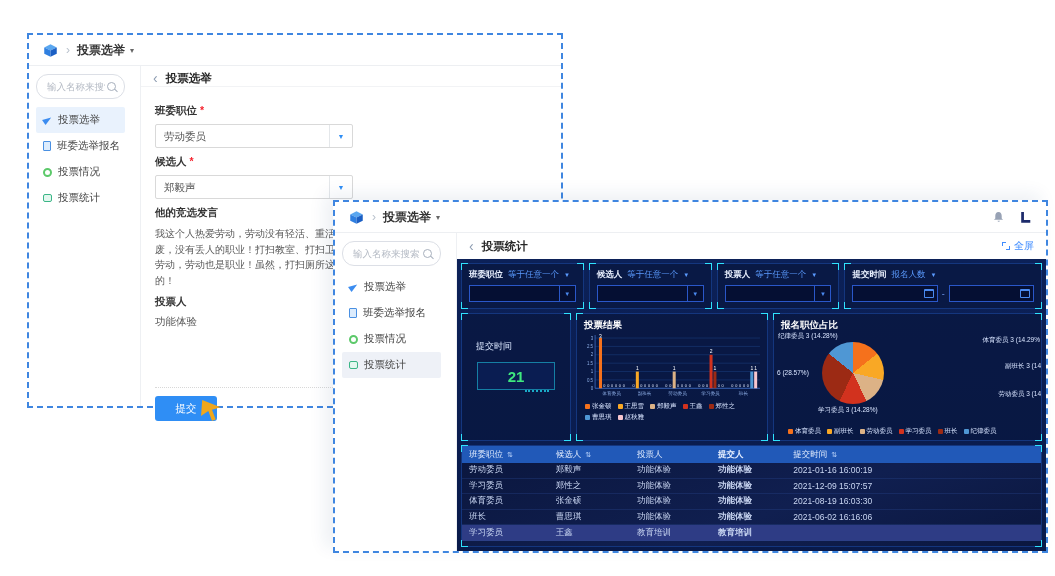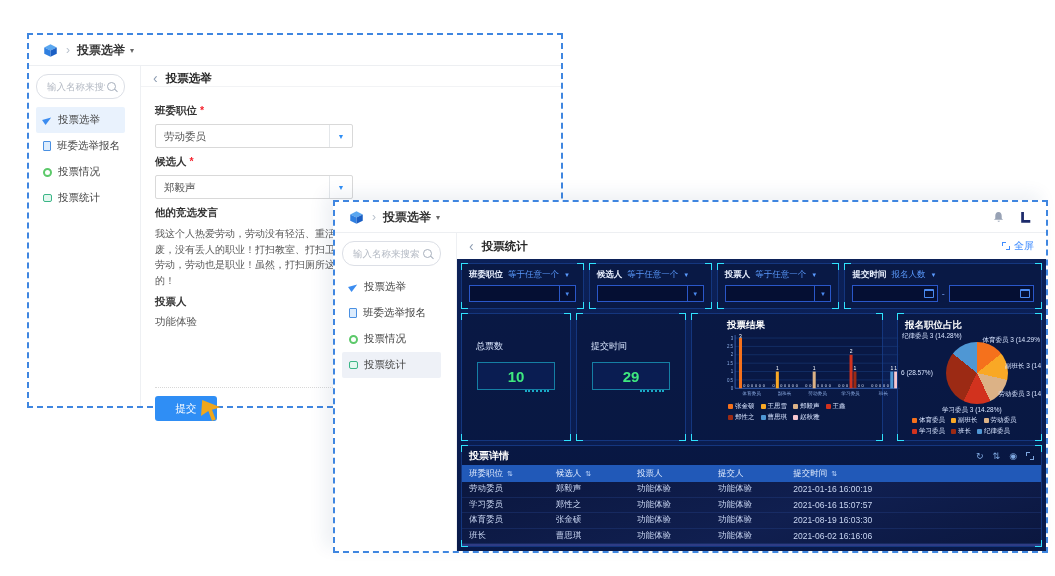--- a/index.html
+++ b/index.html
@@ -82,40 +82,40 @@
   .dinput{flex:1;height:17px;border:1px solid #2a57c9;background:#050f33;display:flex;align-items:center;justify-content:flex-end;padding:0 3px;box-sizing:border-box;}
   .cal{width:8px;height:6px;border:1px solid #4a8af0;border-top-width:2.5px;border-radius:1px;}
   .dsep{color:#6f9af0;font-size:9px;}
   .mid{display:flex;gap:5px;height:128px;flex-shrink:0;}
   .stat{width:110px;flex-shrink:0;}
   .stat-label{font-size:9px;color:#dce8ff;margin:26px 0 0 14px;}
   .vbox{width:76px;height:26px;margin:9px auto 0 auto;border:1px solid rgba(31,208,232,.55);background:rgba(12,34,92,.6);
         display:flex;align-items:center;justify-content:center;font-size:15px;font-weight:bold;color:var(--stat-green);position:relative;}
   .vbox::after{content:"";position:absolute;right:5px;bottom:-3px;width:24px;border-bottom:2px dotted rgba(31,208,232,.8);}
   .chart-title{font-size:9.5px;font-weight:bold;color:#fff;padding:5px 7px 1px 7px;}
-  .bar-panel{width:192px;flex-shrink:0;display:flex;flex-direction:column;padding-left:28px;}
+  .bar-panel{width:192px;flex-shrink:0;display:flex;flex-direction:column;}
   .bar-panel svg{display:block;width:184px;margin:0 auto;}
   .lg{display:flex;flex-wrap:wrap;gap:2px 6px;padding:1px 8px;font-size:6.5px;color:#d8e4ff;align-items:center;}
   .lg-item{display:inline-flex;align-items:center;cursor:pointer;}
   .lg-sq{width:5px;height:5px;display:inline-block;margin-right:2px;border-radius:1px;}
-  .pie-panel{flex:1;min-width:0;margin-left:9px;}
+  .pie-panel{flex:1;min-width:0;}
   .pie-circle{position:absolute;left:48px;top:28px;width:62px;height:62px;border-radius:50%;}
   .pie-label{position:absolute;font-size:6.5px;color:#d8e4ff;white-space:nowrap;}
   .pl-tl{left:4px;top:18px;} .pl-tr{right:1px;top:22px;} .pl-r{right:0;top:48px;}
   .pl-br{right:0;top:76px;} .pl-b{left:44px;top:92px;} .pl-l{left:3px;top:55px;}
   .pie-legend{position:absolute;left:6px;right:2px;bottom:3px;}
   
   .table-panel{flex:1;min-height:0;display:flex;flex-direction:column;}
   .tp-head{display:flex;align-items:center;justify-content:space-between;padding:3px 7px 2px 7px;}
   .tp-title{font-size:10px;font-weight:bold;color:#fff;}
   .tp-icons{display:flex;gap:9px;color:#7fa8e0;font-size:9px;align-items:center;}
   .tp-icons span{cursor:pointer;line-height:1;}
   .thead{display:flex;background:var(--table-header);height:17px;align-items:center;font-size:8.5px;color:#e6efff;flex-shrink:0;}
   .td{box-sizing:border-box;padding-left:7px;white-space:nowrap;overflow:hidden;}
-  .c0{width:15%;} .c1{width:14%;} .c2{width:14%;} .c3{width:13%;} .c4{width:22%;} .c5{flex:1;}
+  .c0{width:15%;} .c1{width:14%;} .c2{width:14%;} .c3{width:13%;font-weight:bold;} .c4{width:22%;} .c5{flex:1;}
   .sort-ico{font-size:7px;color:#b9d2fa;margin-left:4px;cursor:pointer;}
   .tbody{flex:1;overflow:hidden;background:linear-gradient(160deg,#0b173f, #101f50 55%, #0b173f);}
   .trow{display:flex;height:14.6px;align-items:center;border-bottom:1px solid rgba(40,70,140,.35);font-size:8.5px;color:#c9d6f2;cursor:pointer;}
   .trow:last-child{background:#2e3c85;}
 </style>
 </head>
 <body>
 
 <div class="stage">
 
@@ -294,27 +294,22 @@
                 <span class="dinput">
                     <span class="cal"></span>
                   </span>
               </div>
             </div>
           </div>
 
           <div class="mid">
             <div class="panel stat">
                 <i class="cb"></i>
-              <div class="stat-label">总票数</div>
-              <div class="vbox">10</div>
-            </div>
-            <div class="panel stat">
-                <i class="cb"></i>
               <div class="stat-label">提交时间</div>
-              <div class="vbox">29</div>
+              <div class="vbox">21</div>
             </div>
             <div class="panel bar-panel">
                 <i class="cb"></i>
               <div class="chart-title">投票结果</div>
               <svg id="bar-svg" viewBox="0 0 183 68">
                   <line x1="15" y1="55" x2="179" y2="55" stroke="#1d4384" stroke-width="0.5"></line>
                   <text x="13" y="56.6" text-anchor="end" font-size="4.4" fill="#8fb0e8">0</text>
                   <line x1="15" y1="46.66666666666667" x2="179" y2="46.66666666666667" stroke="#1d4384" stroke-width="0.5"></line>
                   <text x="13" y="48.26666666666667" text-anchor="end" font-size="4.4" fill="#8fb0e8">0.5</text>
                   <line x1="15" y1="38.333333333333336" x2="179" y2="38.333333333333336" stroke="#1d4384" stroke-width="0.5"></line>
@@ -442,29 +437,20 @@
                   <span class="lg-item">
                     <i class="lg-sq" style="background: rgb(79, 151, 212);"></i>
                     <span>纪律委员</span>
                   </span>
                 </div>
             </div>
           </div>
 
           <div class="panel table-panel">
               <i class="cb"></i>
-            <div class="tp-head">
-              <span class="tp-title">投票详情</span>
-              <span class="tp-icons">
-                <span>↻</span>
-                <span>⇅</span>
-                <span>◉</span>
-                <span class="fs-ico"></span>
-              </span>
-            </div>
             <div class="thead">
               <span class="td c0"><span>班委职位</span><span class="sort-ico">⇅</span></span>
               <span class="td c1"><span>候选人</span><span class="sort-ico">⇅</span></span>
               <span class="td c2"><span>投票人</span></span>
               <span class="td c3"><span>提交人</span></span>
               <span class="td c4"><span>提交时间</span><span class="sort-ico">⇅</span></span>
               <span class="td c5"></span>
             </div>
             <div class="tbody" id="tbody">
                 <div class="trow">
@@ -473,21 +459,21 @@
                   <span class="td c2">功能体验</span>
                   <span class="td c3">功能体验</span>
                   <span class="td c4">2021-01-16 16:00:19</span>
                   <span class="td c5"></span>
                 </div>
                 <div class="trow">
                   <span class="td c0">学习委员</span>
                   <span class="td c1">郑性之</span>
                   <span class="td c2">功能体验</span>
                   <span class="td c3">功能体验</span>
-                  <span class="td c4">2021-06-16 15:07:57</span>
+                  <span class="td c4">2021-12-09 15:07:57</span>
                   <span class="td c5"></span>
                 </div>
                 <div class="trow">
                   <span class="td c0">体育委员</span>
                   <span class="td c1">张金硕</span>
                   <span class="td c2">功能体验</span>
                   <span class="td c3">功能体验</span>
                   <span class="td c4">2021-08-19 16:03:30</span>
                   <span class="td c5"></span>
                 </div>

